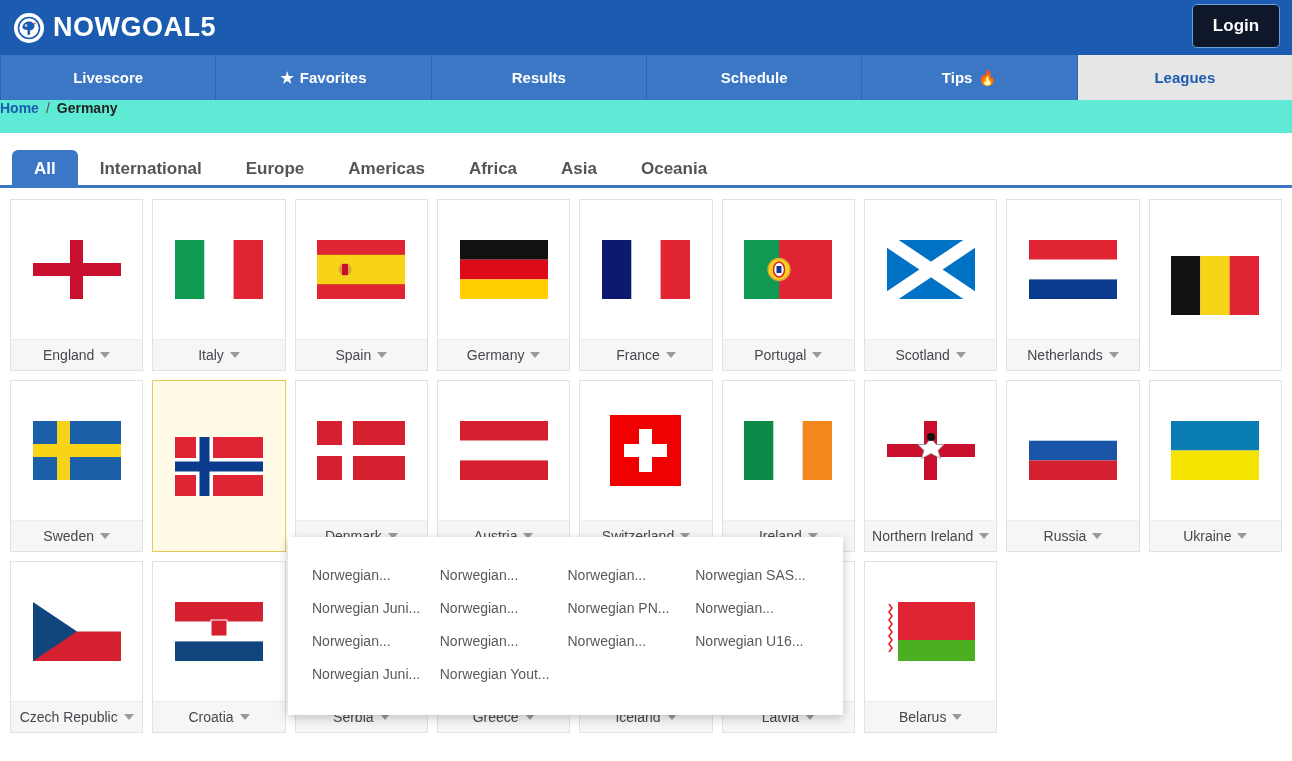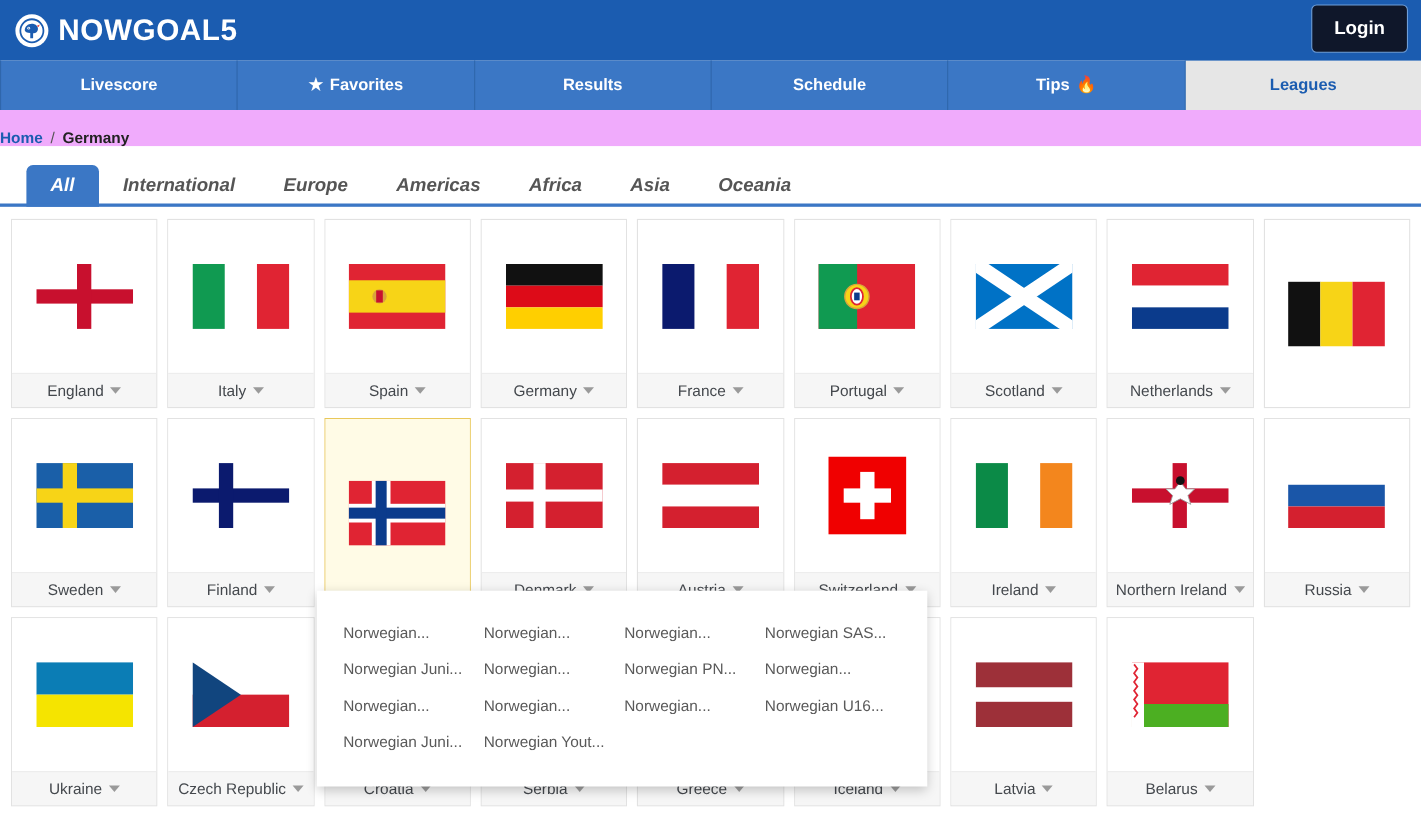--- a/index.html
+++ b/index.html
@@ -71,39 +71,38 @@
     background: #e6e6e6;
     color: #1b5cb0;
     border-right: none;
   }
   .star-icon { color: #ffffff; font-size: 15px; line-height: 1; }
   .fire-icon { font-size: 15px; line-height: 1; }
 
   
   .breadcrumb {
     height: 33px;
-    background: #f0abfc;
-    display: flex; align-items: flex-end;
+    background: #5eead4;
+    display: flex; align-items: flex-start;
     padding-left: 0px;
     font-size: 14px;
     gap: 7px;
   }
   .bc-home { color: #1b5cb0; font-weight: bold; cursor: pointer; }
   .bc-sep { color: #555; }
   .bc-cur { color: #222; font-weight: bold; }
 
   
   .tabsbar {
     position: relative;
     height: 55px;
     background: #ffffff;
     display: flex;
     align-items: flex-end;
-    padding-left: 24px;
-    font-style: italic;
+    padding-left: 12px;
   }
   .tab {
     height: 38px;
     padding: 0 22px;
     display: flex; align-items: center; justify-content: center;
     font-size: 17px;
     font-weight: bold;
     color: #555555;
     cursor: pointer;
     white-space: nowrap;
@@ -397,33 +396,20 @@
             <rect width="88" height="59" fill="#1a5fa8"></rect>
             <rect x="0" y="23" width="88" height="13" fill="#f7d417"></rect>
             <rect x="24" y="0" width="13" height="59" fill="#f7d417"></rect>
           </svg>
         </div>
         <div class="card-label">
           <span>Sweden</span>
           <span class="caret"></span>
         </div>
       </div>
-      <div class="card">
-        <div class="card-flag">
-          <svg width="88" height="59" viewBox="0 0 88 59">
-            <rect width="88" height="59" fill="#fff"></rect>
-            <rect x="0" y="23" width="88" height="13" fill="#0b1a6e"></rect>
-            <rect x="24" y="0" width="13" height="59" fill="#0b1a6e"></rect>
-          </svg>
-        </div>
-        <div class="card-label">
-          <span>Finland</span>
-          <span class="caret"></span>
-        </div>
-      </div>
       <div class="card open">
         <div class="card-flag">
           <svg width="88" height="59" viewBox="0 0 88 59">
             <rect width="88" height="59" fill="#e02433"></rect>
             <rect x="0" y="21" width="88" height="17" fill="#fff"></rect>
             <rect x="21" y="0" width="17" height="59" fill="#fff"></rect>
             <rect x="0" y="24.5" width="88" height="10" fill="#0b3b8c"></rect>
             <rect x="24.5" y="0" width="10" height="59" fill="#0b3b8c"></rect>
           </svg>
         </div>

